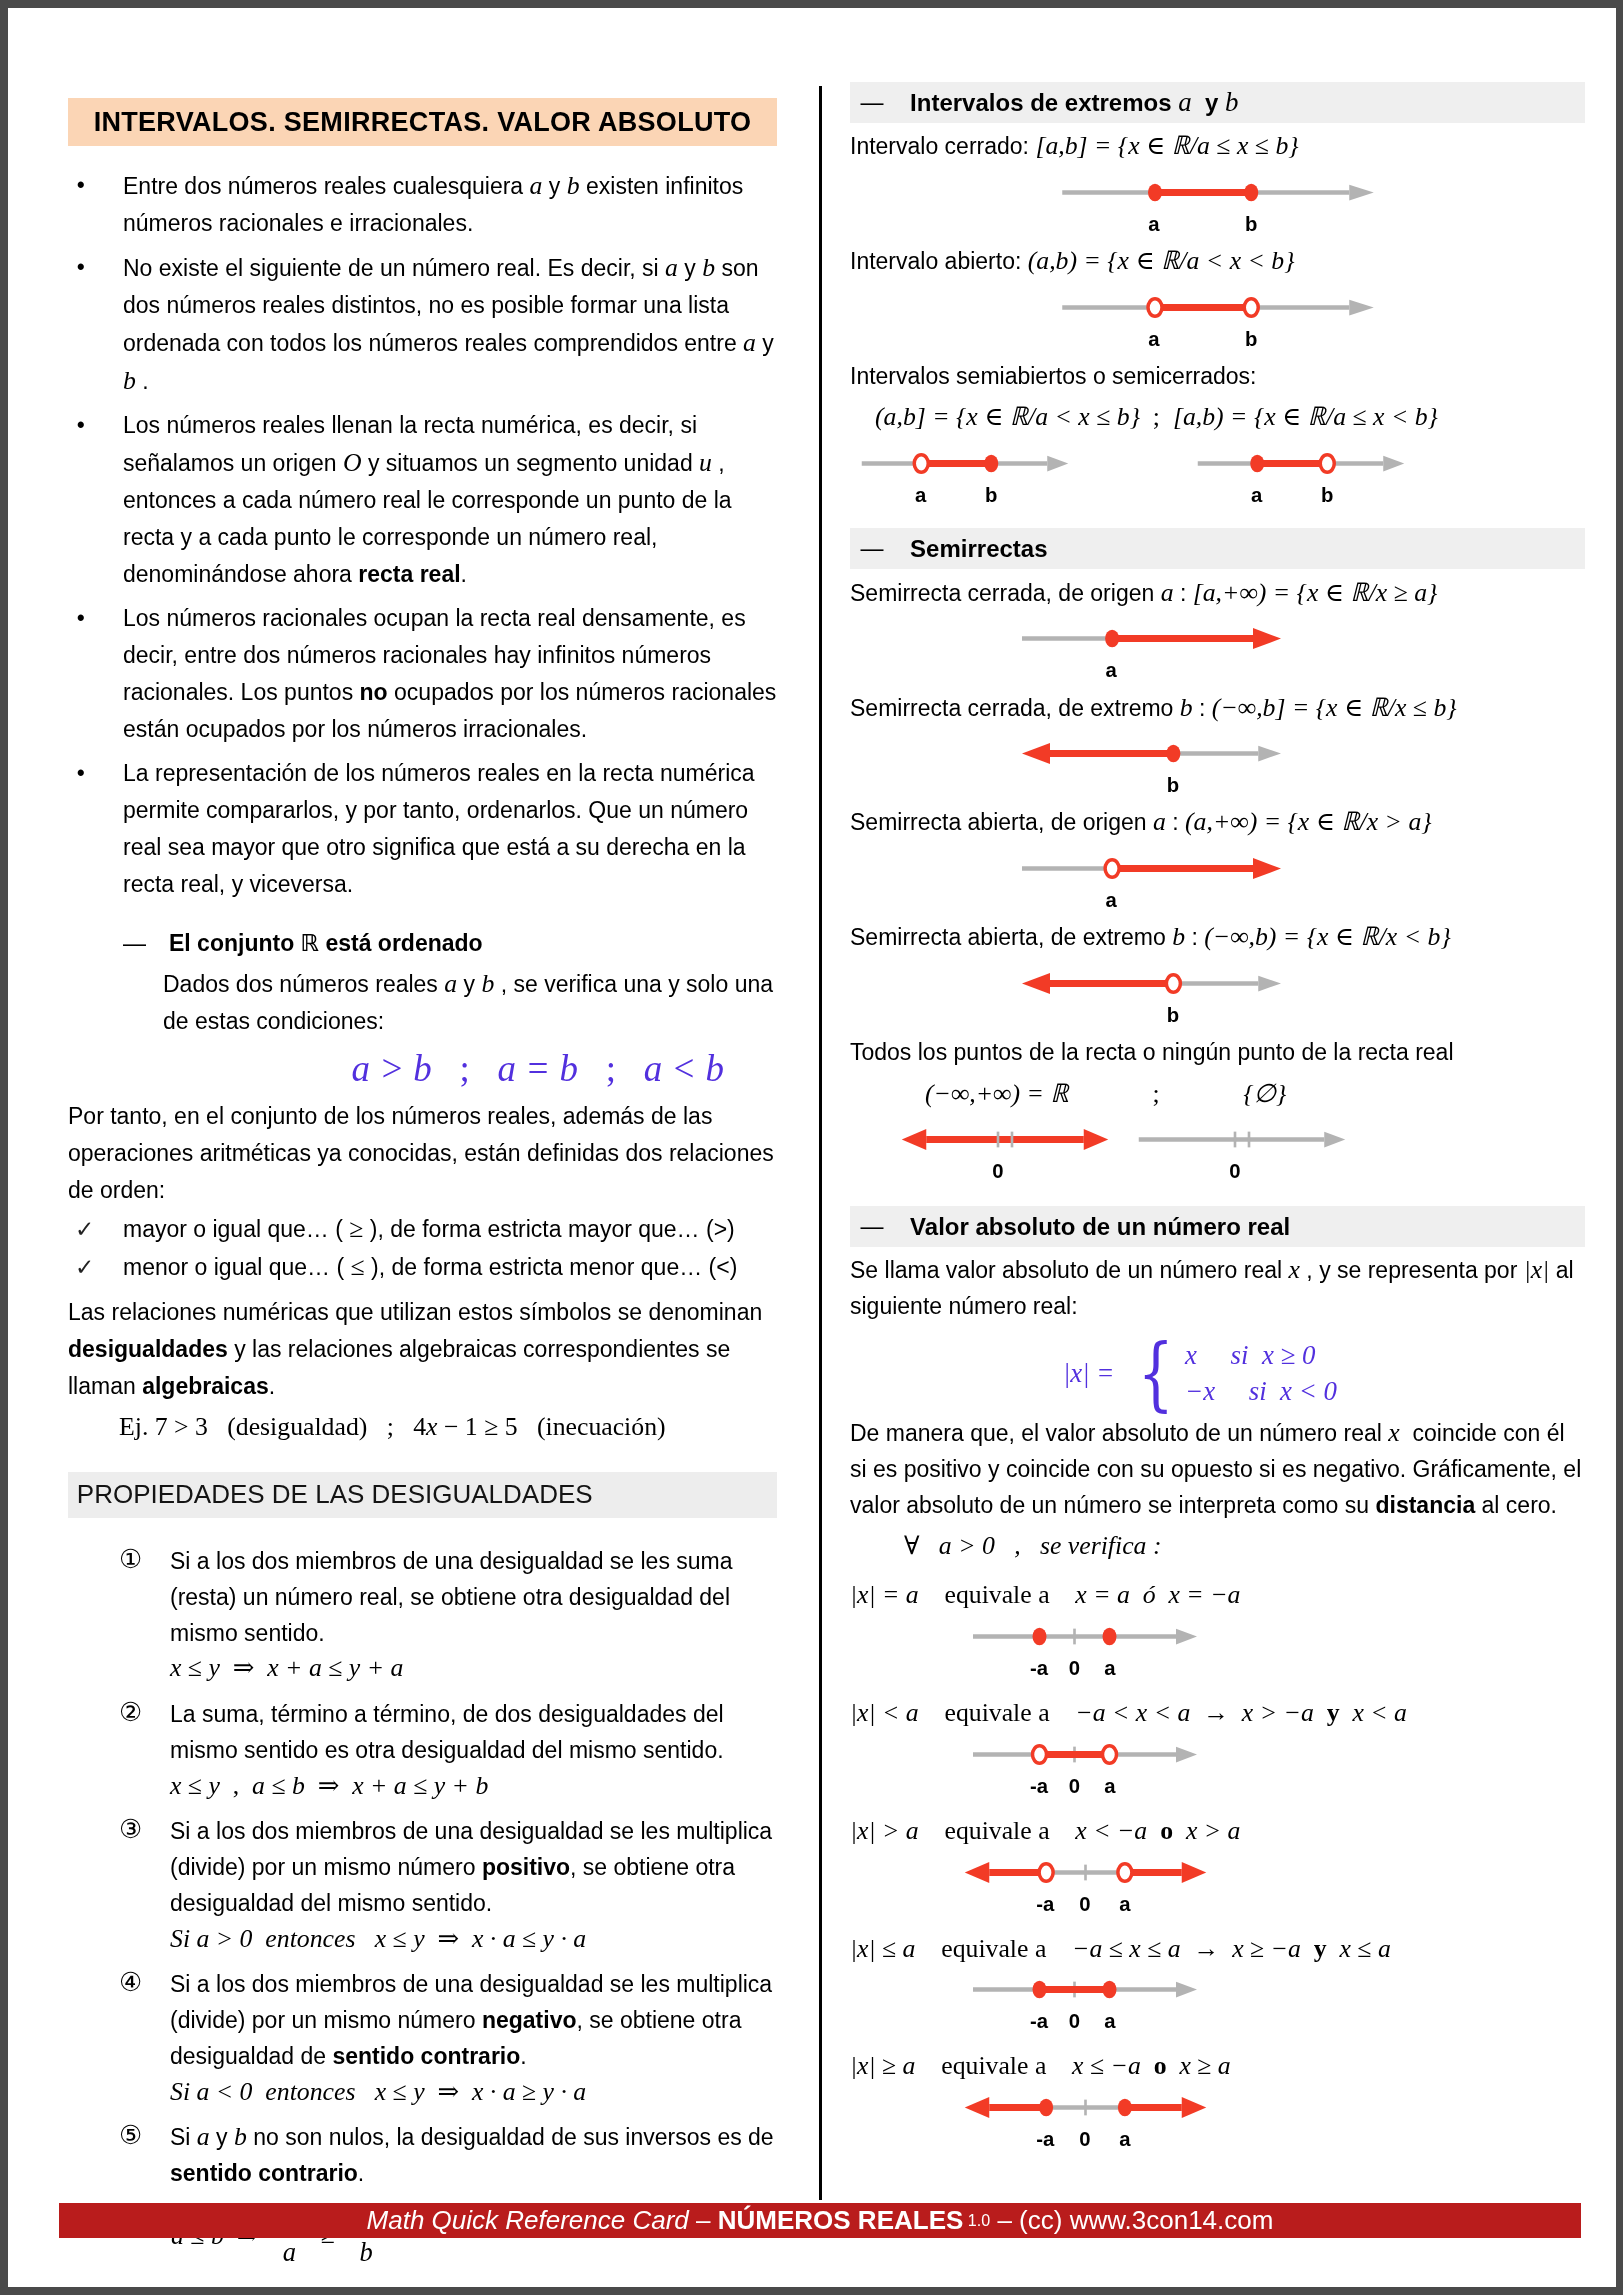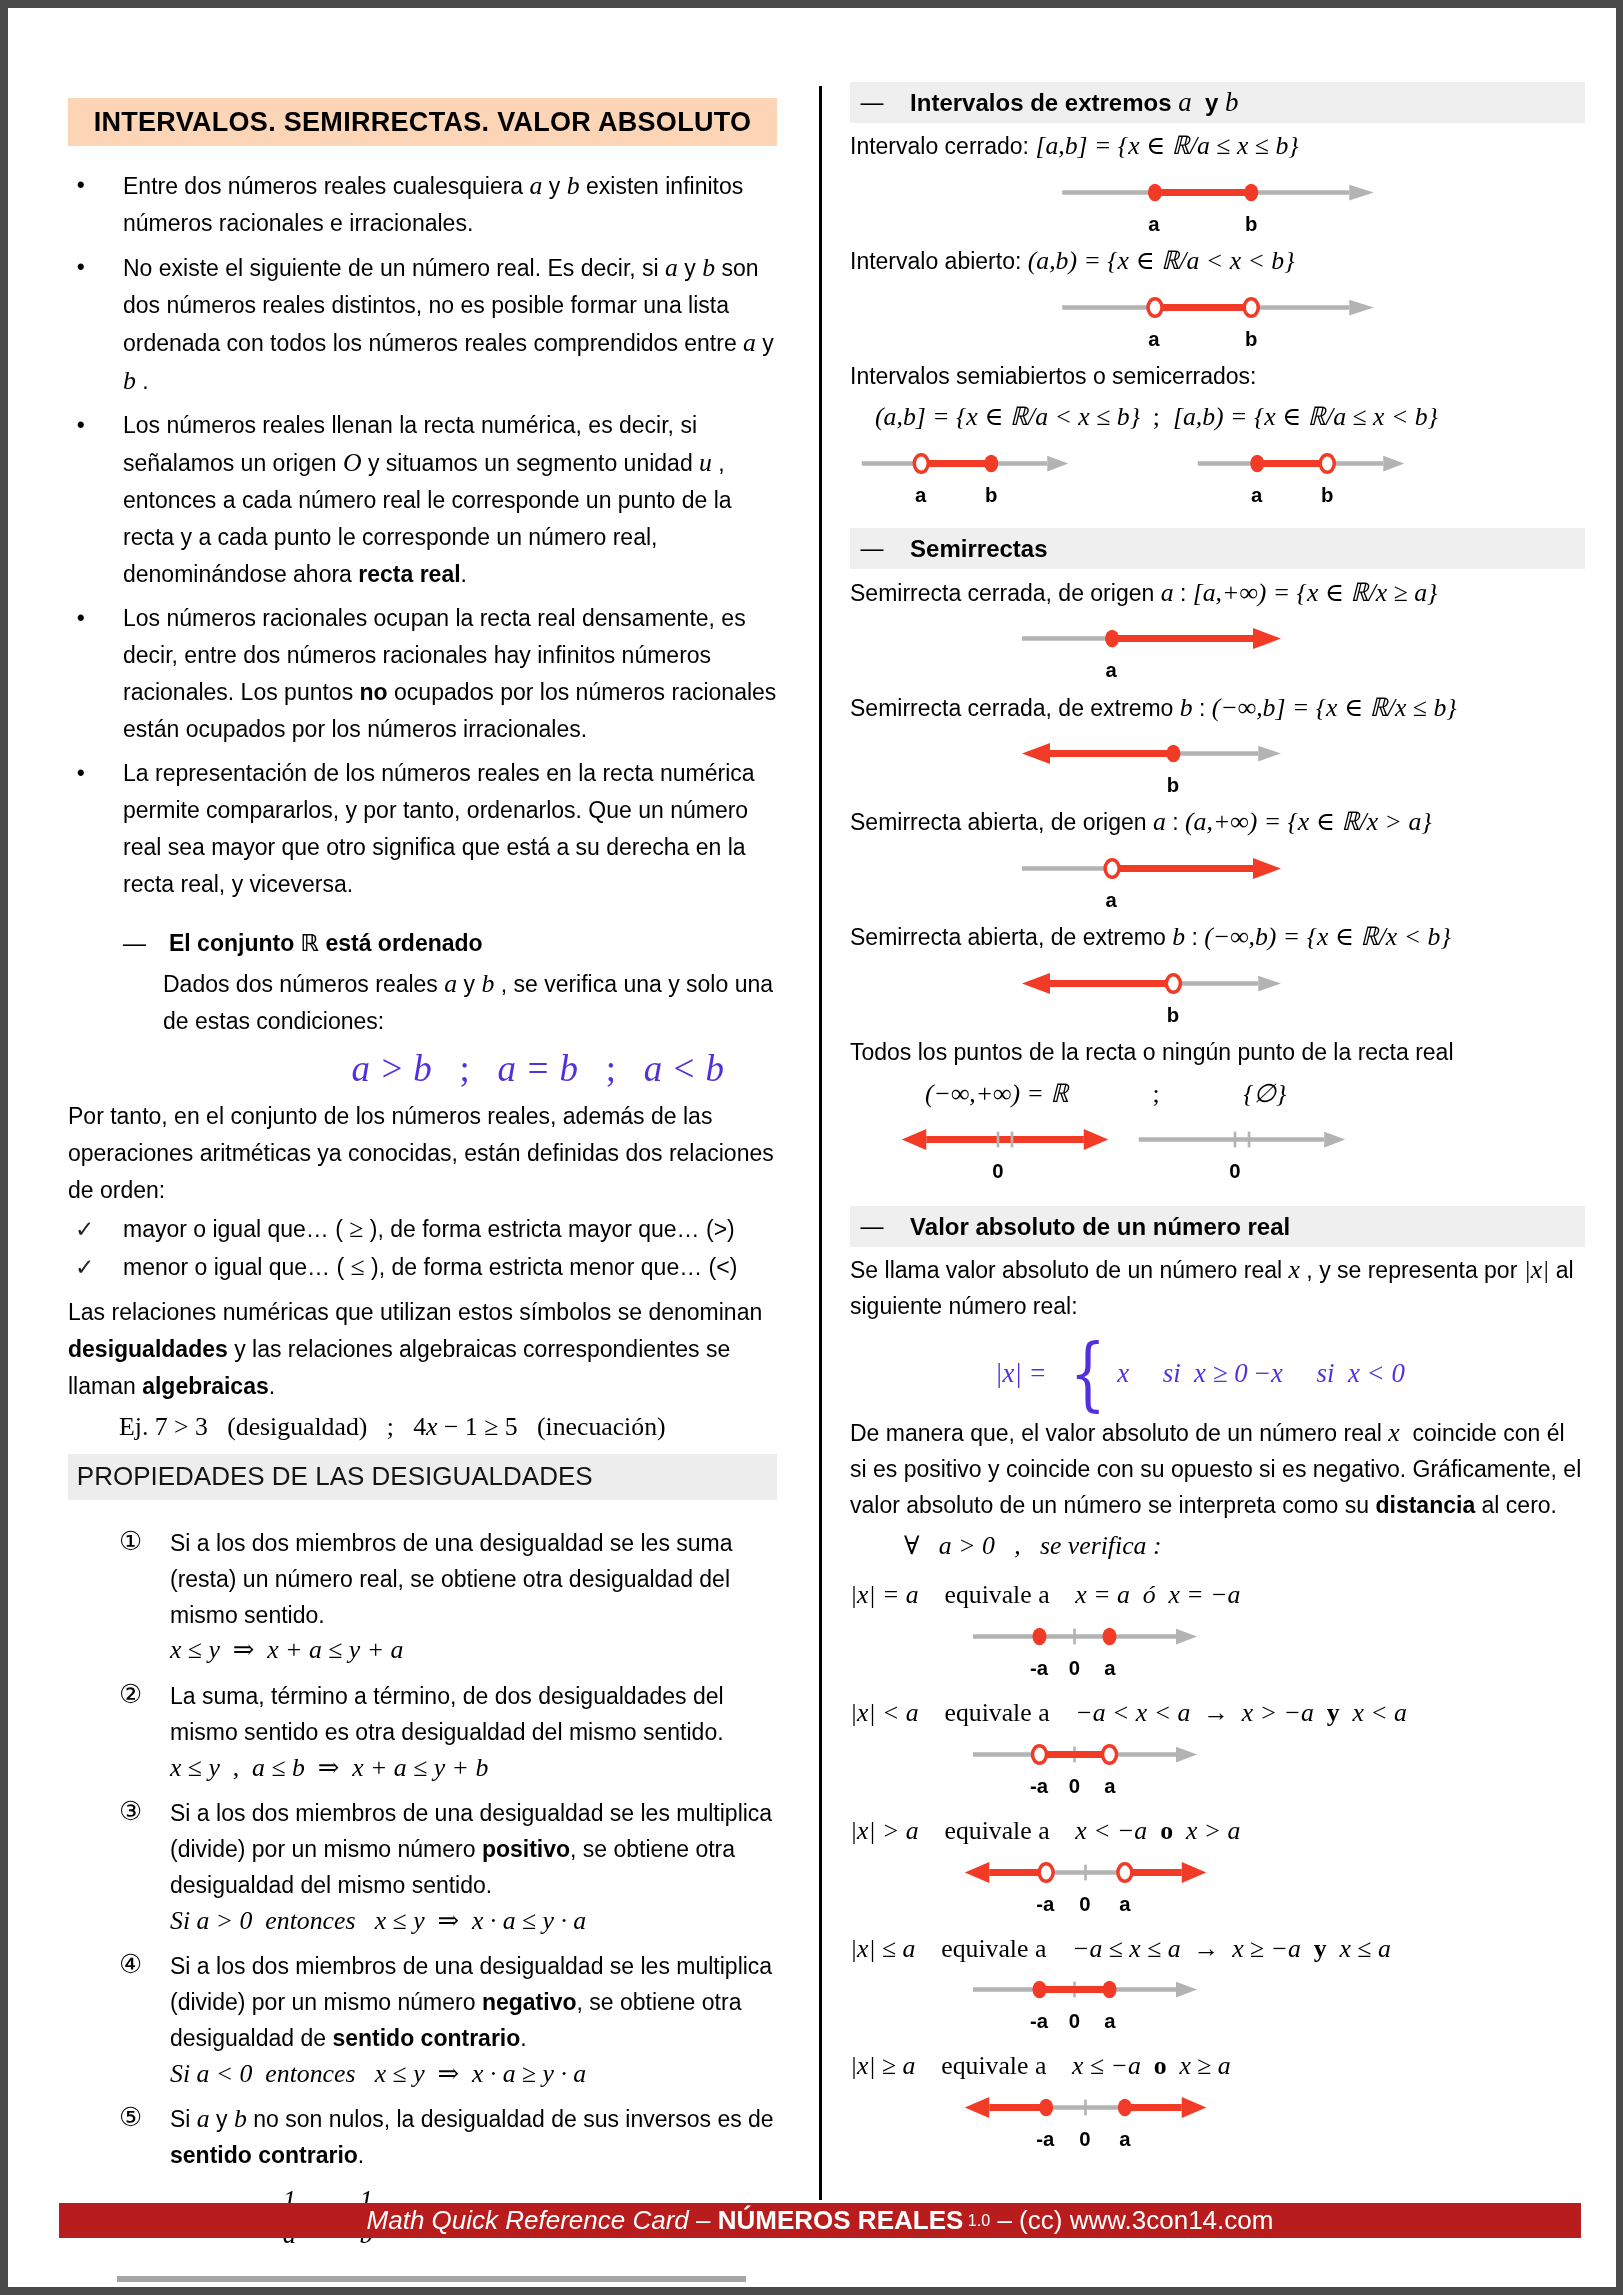--- a/index.html
+++ b/index.html
@@ -27,21 +27,21 @@
   .btxt{flex:1;}
   .subhead{display:flex;gap:23px;font-size:23px;margin:23px 0 0 55px;line-height:35px;}
   .indent-p{margin:3.5px 0 0 95px;font-size:23px;line-height:37px;}
   .violet-line{text-align:right;font-size:33px;margin:7px 53px 3.5px 0;}
   .p{font-size:23px;line-height:37px;margin-top:8.8px;}
   .check-row{display:flex;font-size:23px;line-height:36px;margin-top:1.8px;}
   .chk{width:55px;padding-left:7px;box-sizing:border-box;color:#222;}
   .ctxt{flex:1;}
   .ej{font-size:23px;margin:7px 0 0 51px;}
   .props-bar{background:#ededed;height:46px;display:flex;align-items:center;padding-left:8.8px;
-             font-size:26px;color:#141414;margin-top:12px;}
+             font-size:26px;color:#141414;margin-top:30px;}
   .props{list-style:none;margin:25px 0 0 0;padding:0;}
   .props li{display:flex;margin-bottom:5.3px;}
   .pnum{width:51px;margin-left:51px;font-size:26px;flex:none;padding-top:0.9px;}
   .pbody{flex:1;}
   .ptext{font-size:23px;line-height:36px;}
   .pformula{font-size:23px;margin:1.8px 0 7px 0;}
   .frac-line{display:flex;align-items:center;gap:14px;margin:12.4px 0 0 103px;font-size:23px;}
   .frac{display:inline-flex;flex-direction:column;align-items:center;font-family:"Liberation Serif","DejaVu Serif",serif;
         font-style:italic;font-size:26.5px;line-height:1.15;}
   .frac .fnum{border-bottom:1.8px solid #000;padding:0 10.6px 0.9px;}
@@ -75,21 +75,21 @@
   .rl{stroke:#f23b26;stroke-width:8;}
   .gf{fill:#b3b3b3;}
   .rf{fill:#f23b26;}
   .oc{fill:#fff;stroke:#f23b26;stroke-width:4;}
   .tick{stroke:#b3b3b3;stroke-width:3;}
 
   
   .piecewise{display:flex;align-items:center;justify-content:center;margin:12.4px 35px 5.3px 0;font-size:24px;}
   .pw-brace{font-family:"DejaVu Serif","Liberation Serif",serif;font-size:81px;font-weight:100;color:#5230de;
             line-height:0.9;margin:0 3.5px 0 8.8px;transform:scaleX(.7);}
-  .pw-rows{display:flex;flex-direction:row;gap:5.3px;}
+  .pw-rows{display:flex;flex-direction:column;gap:5.3px;}
 </style>
 </head>
 <body>
 
 <div class="page">
 
   <div class="col-left">
     <div class="title-bar">INTERVALOS. SEMIRRECTAS. VALOR ABSOLUTO</div>
 
     <ul class="bullets">

